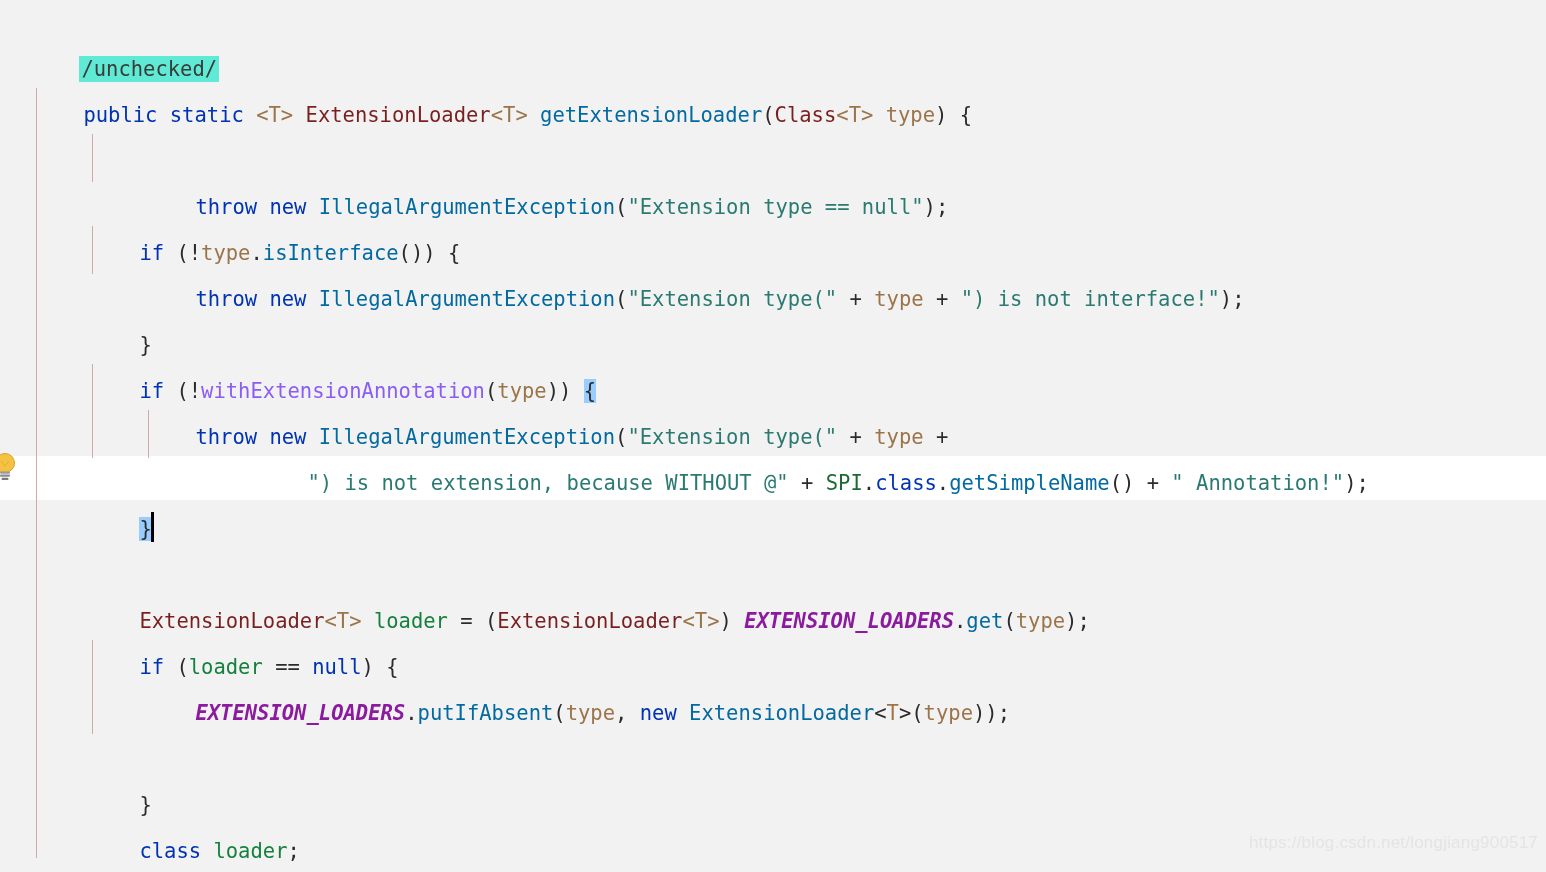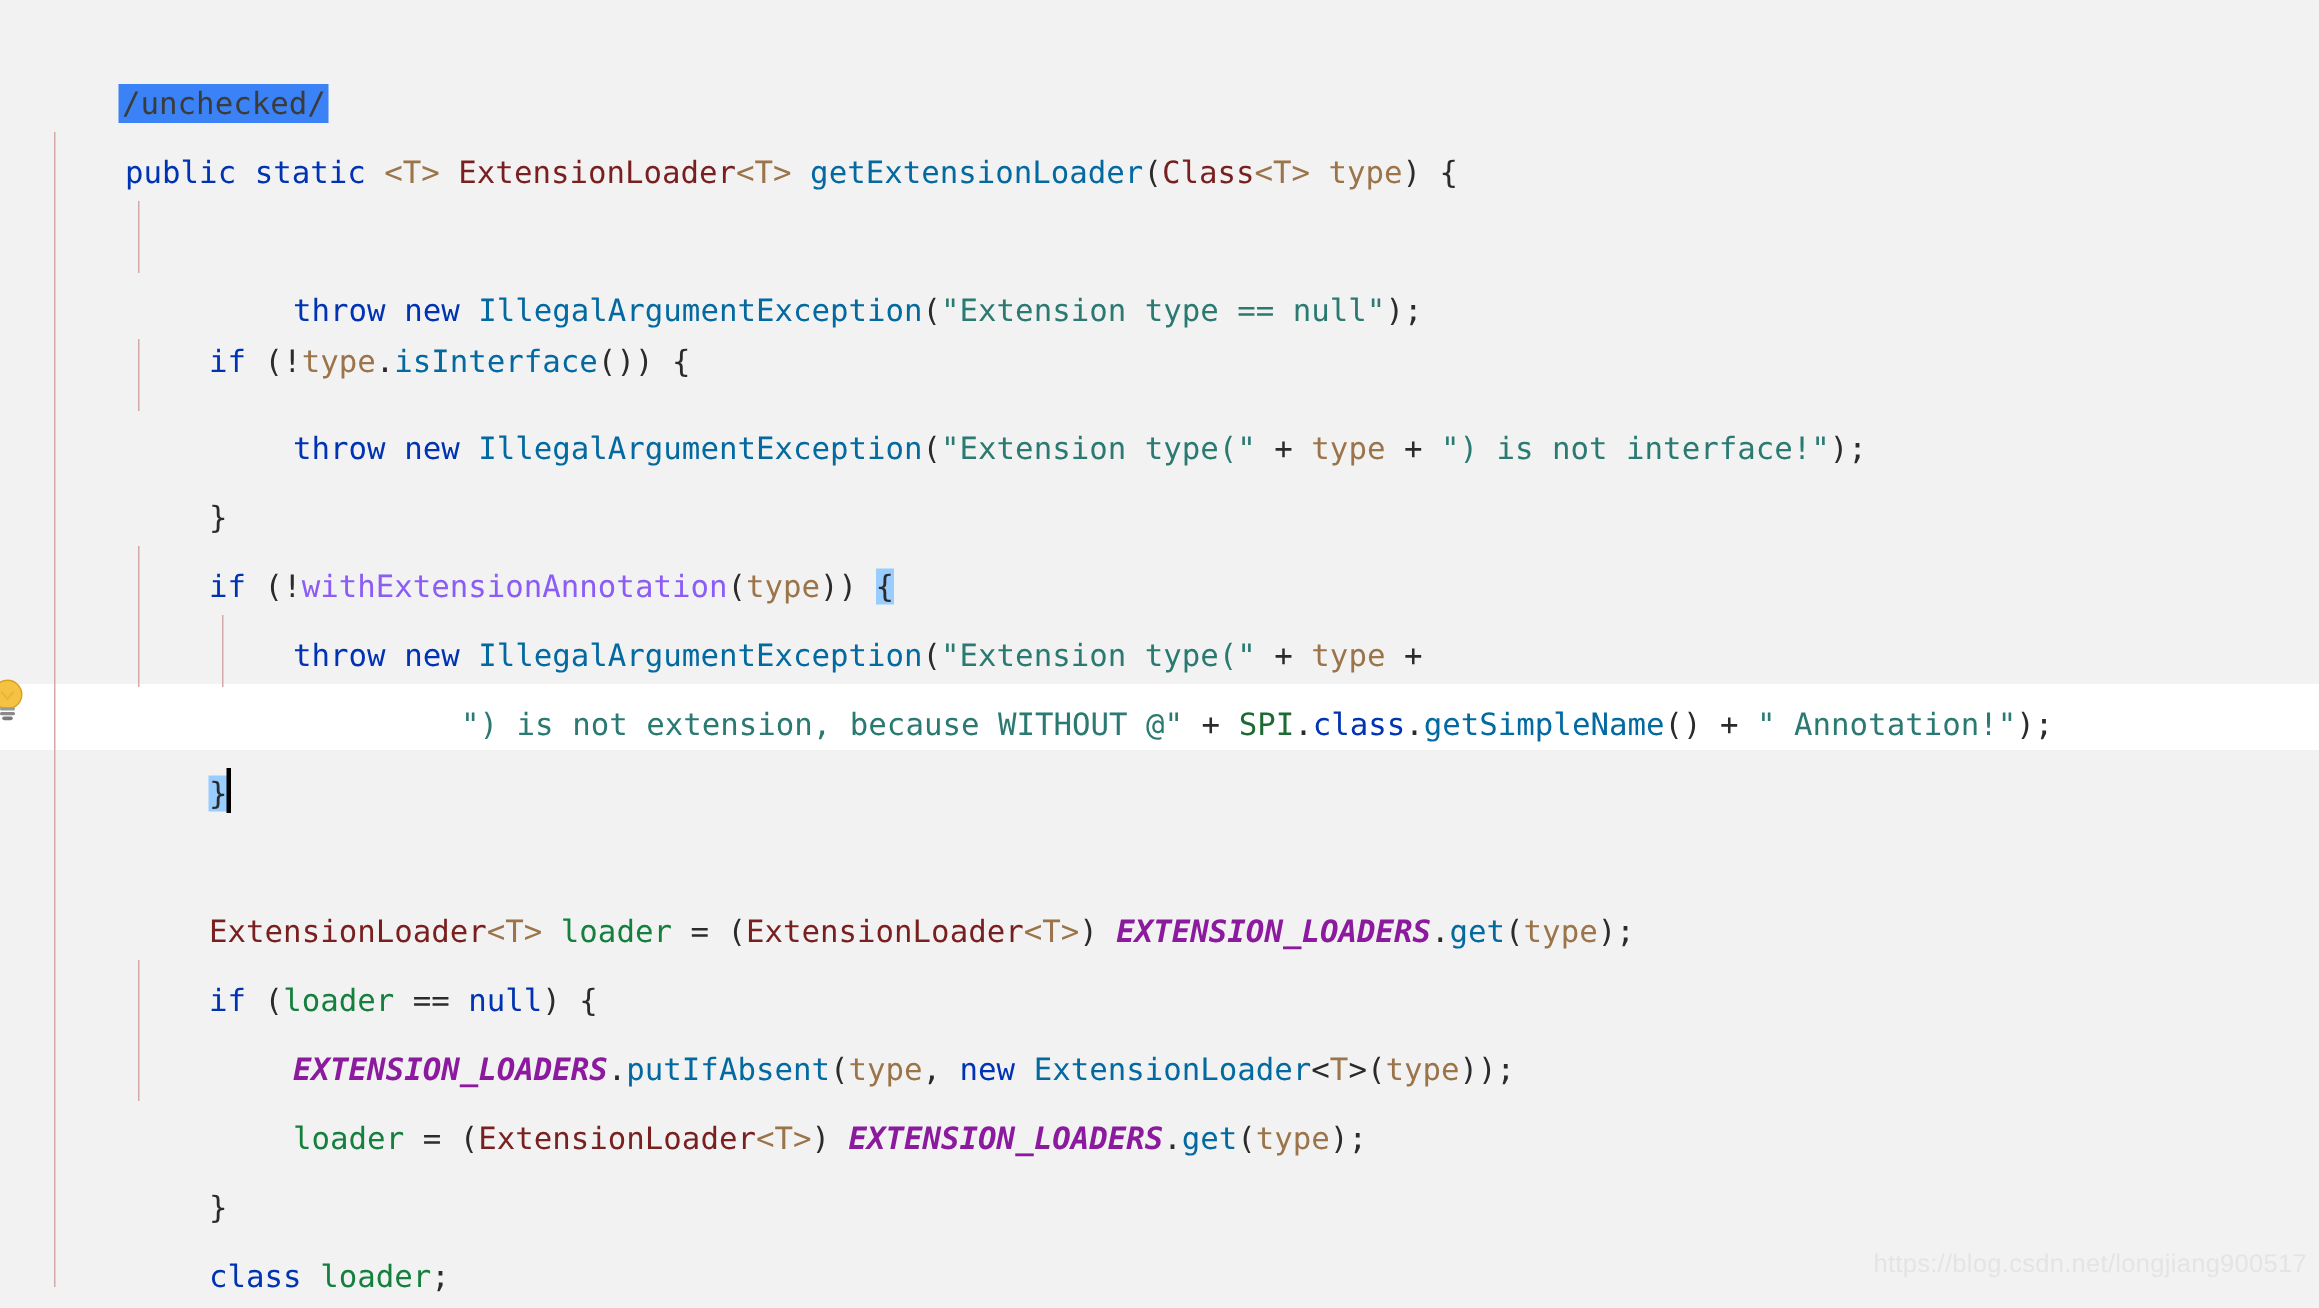--- a/index.html
+++ b/index.html
@@ -55,21 +55,21 @@
   .param     { color: #9b744a; }          
   .str       { color: #2a7a72; }          
   .local     { color: #15803d; }          
   .statfld   { color: #8b1a9e; font-weight: bold; font-style: italic; }  
   .statmeth  { color: #8b5cf6; }          
   .statcls   { color: #1d6b33; }          
   .punct     { color: #2b2b2b; }
 
   
   .fold {
-    background: #3b82f6;
+    background: #5eead4;
     color: #3b3b3b;
     padding: 1px 2px;
     text-align: center;
   }
 
   
   .brace-hl {
     background: #99ccff;
     color: #2b2b2b;
   }
@@ -135,21 +135,21 @@
 
   <div class="line" style="top:46px; left:34px;">
     <span class="kw">public</span><span class="punct"> </span><span class="kw">static</span><span class="punct"> </span><span class="param">&lt;T&gt;</span><span class="punct"> </span><span class="cls">ExtensionLoader</span><span class="param">&lt;T&gt;</span><span class="punct"> </span><span class="plain">getExtensionLoader</span><span class="punct">(</span><span class="cls">Class</span><span class="param">&lt;T&gt;</span><span class="punct"> </span><span class="param">type</span><span class="punct">) {</span>
   </div>
 
 
   <div class="line" style="top:138px; left:146px;">
     <span class="kw">throw</span><span class="punct"> </span><span class="kw">new</span><span class="punct"> </span><span class="plain">IllegalArgumentException</span><span class="punct">(</span><span class="str">"Extension type == null"</span><span class="punct">);</span>
   </div>
 
-  <div class="line" style="top:172px; left:90px;">
+  <div class="line" style="top:184px; left:90px;">
     <span class="kw">if</span><span class="punct"> (!</span><span class="param">type</span><span class="punct">.</span><span class="plain">isInterface</span><span class="punct">()) {</span>
   </div>
 
   <div class="line" style="top:230px; left:146px;">
     <span class="kw">throw</span><span class="punct"> </span><span class="kw">new</span><span class="punct"> </span><span class="plain">IllegalArgumentException</span><span class="punct">(</span><span class="str">"Extension type("</span><span class="punct"> + </span><span class="param">type</span><span class="punct"> + </span><span class="str">") is not interface!"</span><span class="punct">);</span>
   </div>
 
   <div class="line" style="top:276px; left:90px;">
     <span class="punct">}</span>
   </div>
@@ -177,23 +177,20 @@
   </div>
 
   <div class="line" style="top:598px; left:90px;">
     <span class="kw">if</span><span class="punct"> (</span><span class="local">loader</span><span class="punct"> </span><span class="punct">==</span><span class="punct"> </span><span class="kw">null</span><span class="punct">) {</span>
   </div>
 
   <div class="line" style="top:644px; left:146px;">
     <span class="statfld">EXTENSION_LOADERS</span><span class="punct">.</span><span class="plain">putIfAbsent</span><span class="punct">(</span><span class="param">type</span><span class="punct">, </span><span class="kw">new</span><span class="punct"> </span><span class="plain">ExtensionLoader</span><span class="punct">&lt;</span><span class="param">T</span><span class="punct">&gt;</span><span class="punct">(</span><span class="param">type</span><span class="punct">));</span>
   </div>
 
-  <div class="line" style="top:690px; left:146px;">
-    <span class="local">loader</span><span class="punct"> = (</span><span class="cls">ExtensionLoader</span><span class="param">&lt;T&gt;</span><span class="punct">) </span><span class="statfld">EXTENSION_LOADERS</span><span class="punct">.</span><span class="plain">get</span><span class="punct">(</span><span class="param">type</span><span class="punct">);</span>
-  </div>
 
   <div class="line" style="top:736px; left:90px;">
     <span class="punct">}</span>
   </div>
 
   <div class="line" style="top:782px; left:90px;">
     <span class="kw">class</span><span class="punct"> </span><span class="local">loader</span><span class="punct">;</span>
   </div>
 
   <div class="line" style="top:828px; left:34px;">

